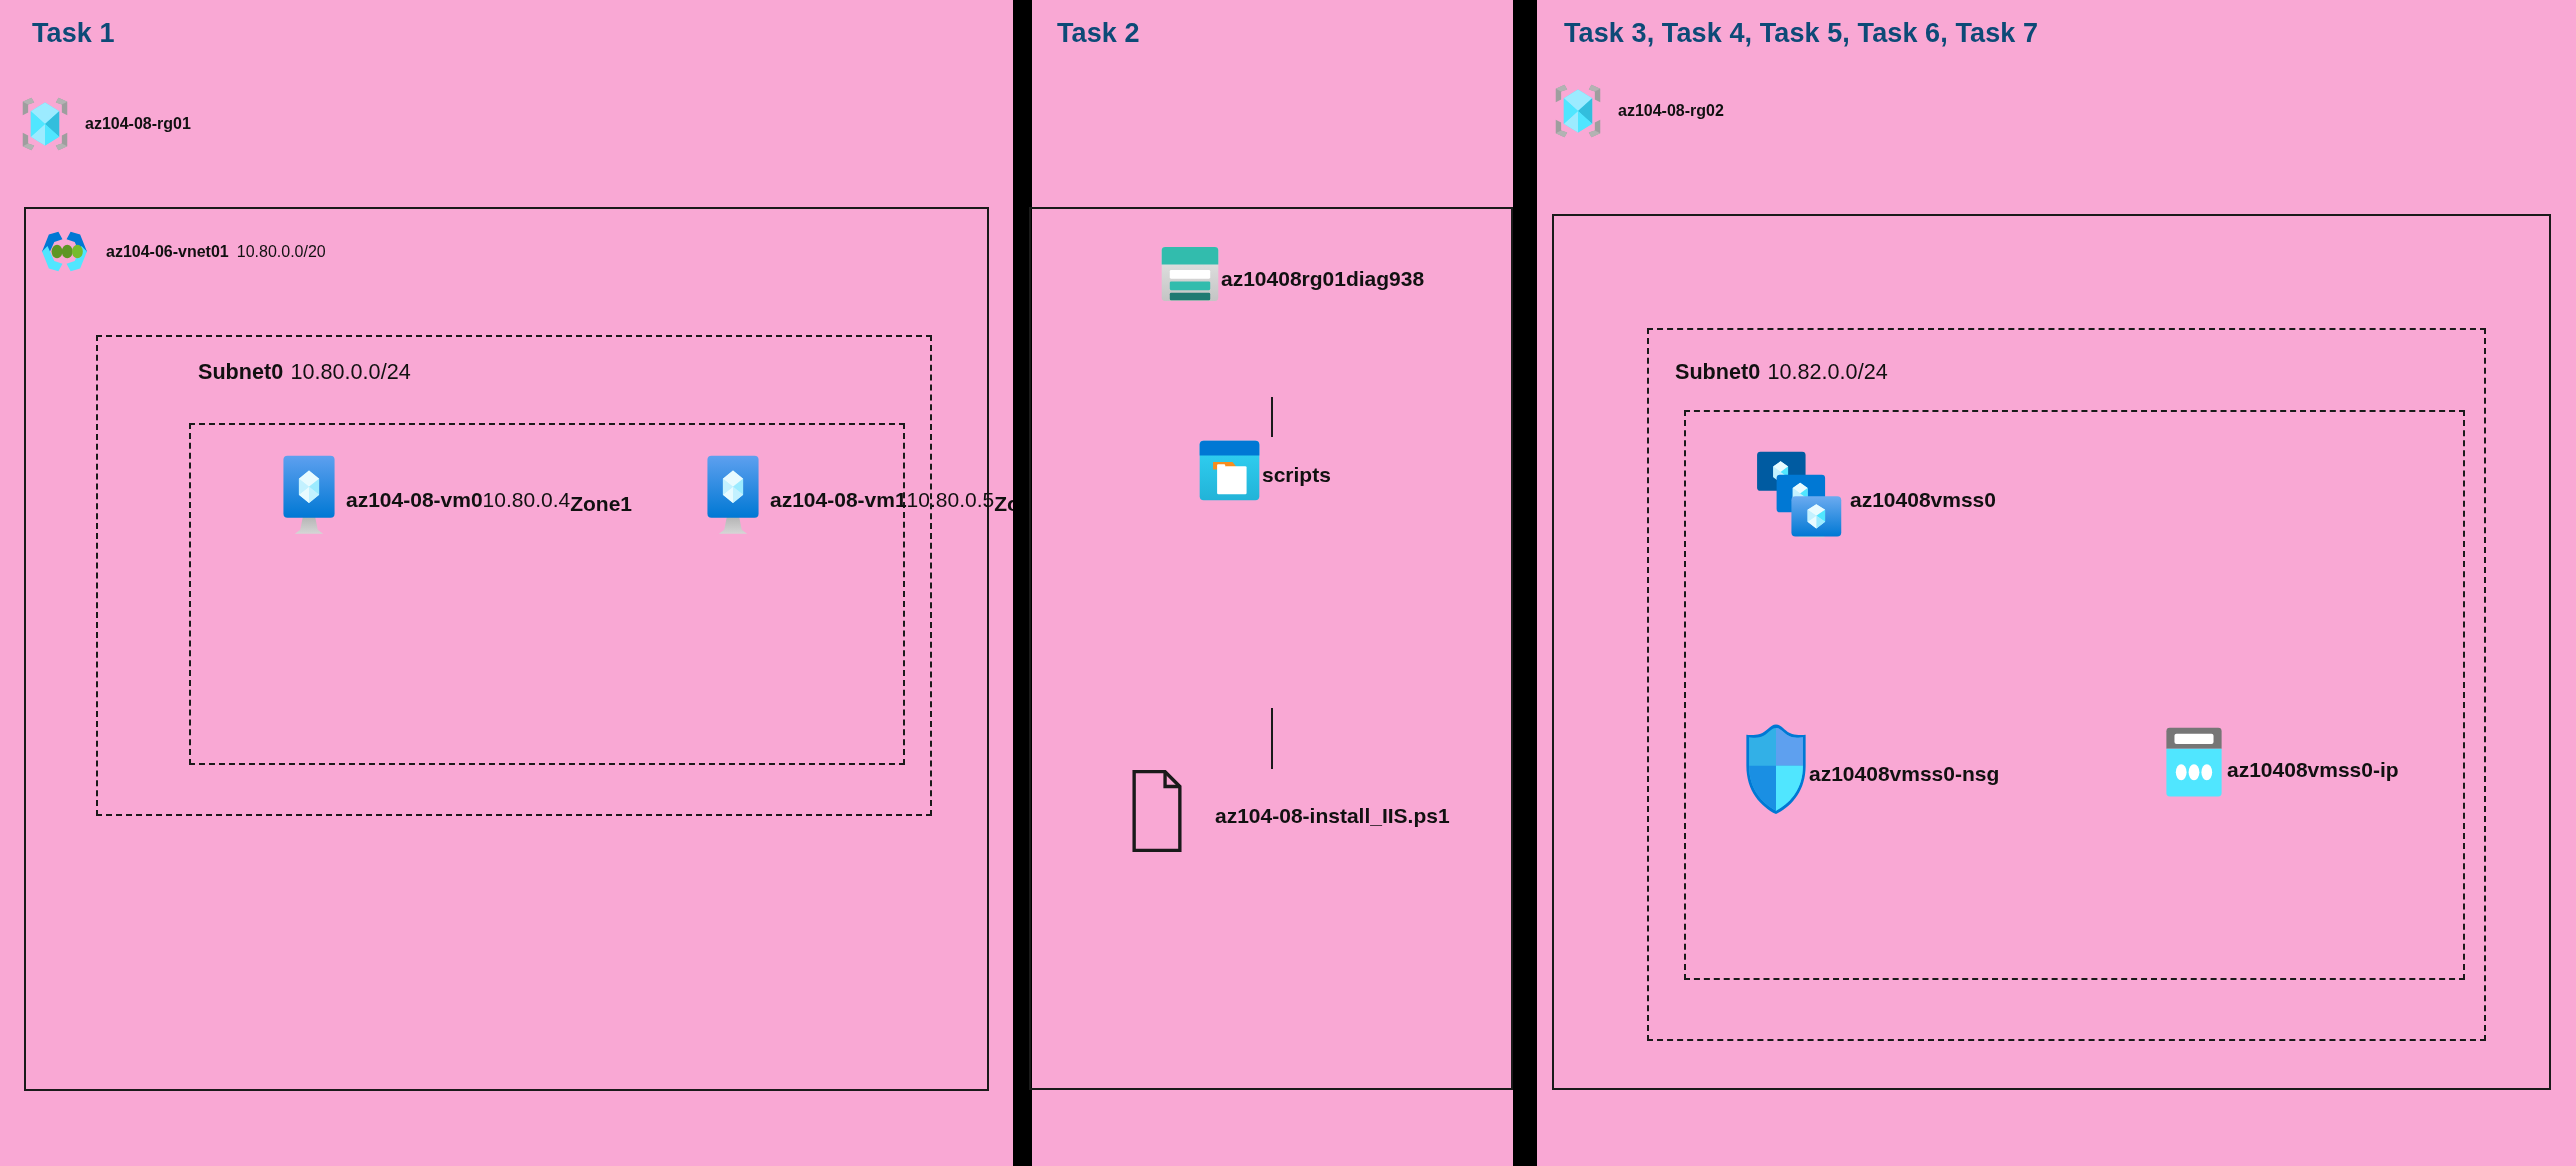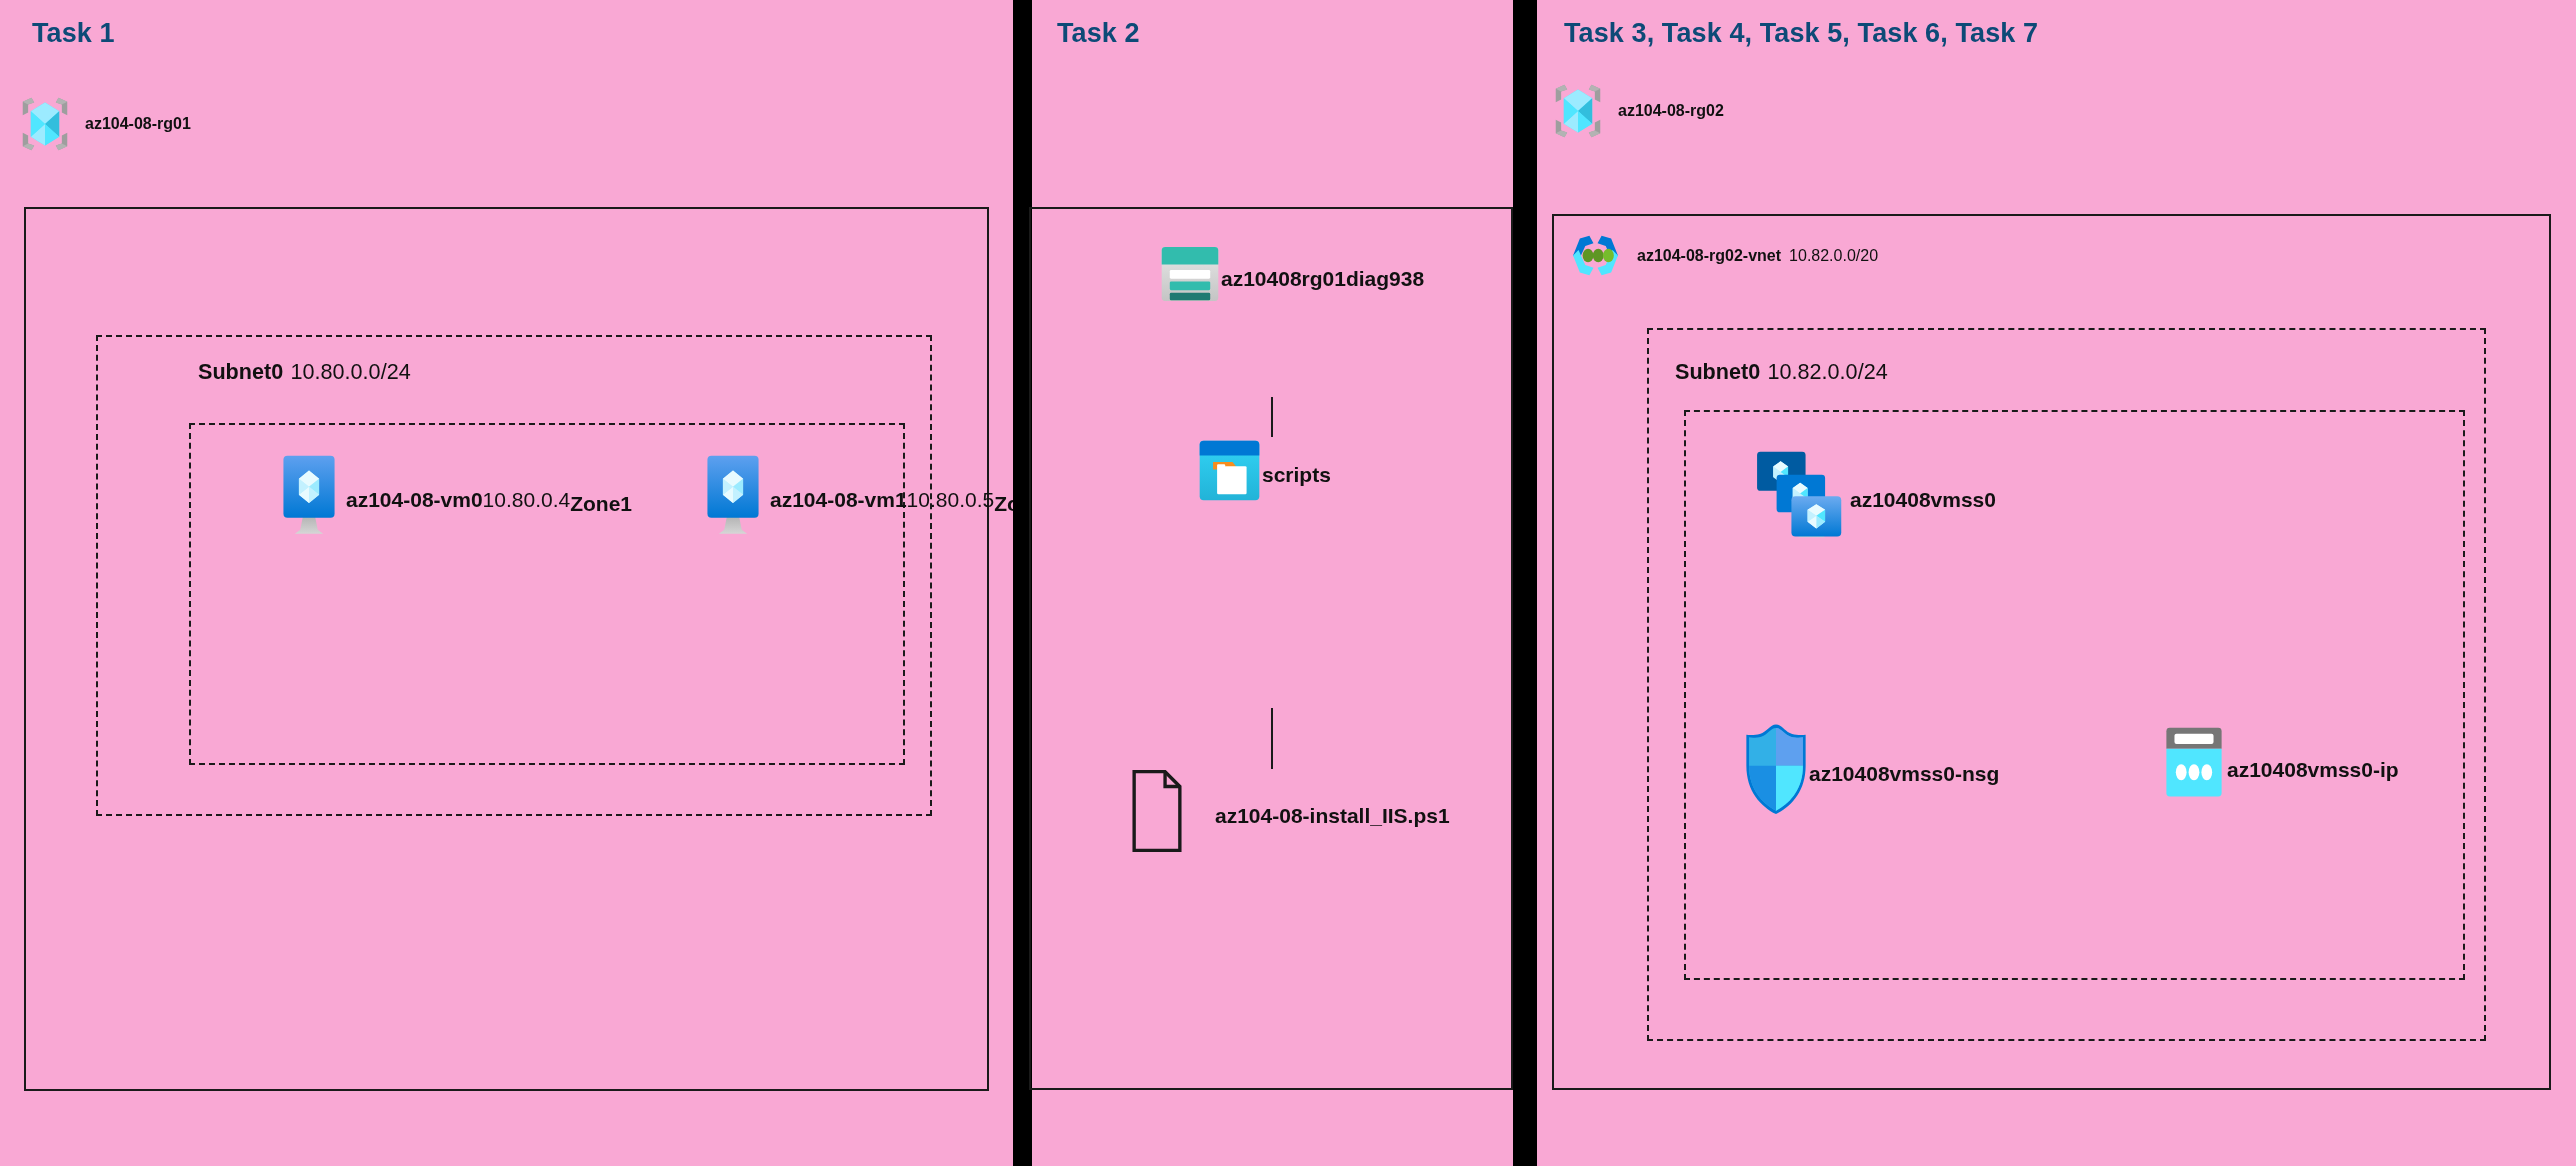--- a/index.html
+++ b/index.html
@@ -157,20 +157,36 @@
           <path d="M37 43 L16 62 L16 24 Z" fill="#50e6ff"></path>
         </svg>
       </span>
       <span class="hdr-text">
         <span class="nm">az104-08-rg01</span>
       </span>
     </div>
 
     <div class="solid-box" style="left:24px; top:207px; width:965px; height:884px;"></div>
 
+    <div class="hdr" style="left:38px; top:225px;">
+      <span>
+        <svg width="53" height="53" viewBox="0 0 78 78">
+          <path d="M30 10 L16 14 L6 39 L14 47 L24 25 L36 21 Z" fill="#0078d4"></path>
+          <path d="M6 39 L16 64 L30 68 L36 57 L24 53 L14 31 Z" fill="#50e6ff"></path>
+          <path d="M48 10 L62 14 L72 39 L64 47 L54 25 L42 21 Z" fill="#0078d4"></path>
+          <path d="M72 39 L62 64 L48 68 L42 57 L54 53 L64 31 Z" fill="#50e6ff"></path>
+          <ellipse cx="28" cy="39" rx="8" ry="10" fill="#5e9624"></ellipse>
+          <ellipse cx="43" cy="39" rx="8" ry="10" fill="#5e9624"></ellipse>
+          <ellipse cx="58" cy="39" rx="8" ry="10" fill="#76bc2d"></ellipse>
+        </svg>
+      </span>
+      <span class="hdr-text">
+        <span class="nm">az104-06-vnet01</span><span class="cidr">10.80.0.0/20</span>
+      </span>
+    </div>
 
     <div class="dashed-box" style="left:96px; top:335px; width:836px; height:481px;"></div>
 
     <div class="subnet-label" style="left:198px; top:359px;">
       <span class="nm">Subnet0</span><span class="cidr">10.80.0.0/24</span>
     </div>
 
     <div class="dashed-box" style="left:189px; top:423px; width:716px; height:342px;"></div>
 
     <div class="node" style="left:272px; top:453px; width:162px;">
@@ -318,36 +334,20 @@
           <path d="M37 43 L16 62 L16 24 Z" fill="#50e6ff"></path>
         </svg>
       </span>
       <span class="hdr-text">
         <span class="nm">az104-08-rg02</span>
       </span>
     </div>
 
     <div class="solid-box" style="left:15px; top:214px; width:999px; height:876px;"></div>
 
-    <div class="hdr" style="left:32px; top:229px;">
-      <span>
-        <svg width="53" height="53" viewBox="0 0 78 78">
-          <path d="M30 10 L16 14 L6 39 L14 47 L24 25 L36 21 Z" fill="#0078d4"></path>
-          <path d="M6 39 L16 64 L30 68 L36 57 L24 53 L14 31 Z" fill="#50e6ff"></path>
-          <path d="M48 10 L62 14 L72 39 L64 47 L54 25 L42 21 Z" fill="#0078d4"></path>
-          <path d="M72 39 L62 64 L48 68 L42 57 L54 53 L64 31 Z" fill="#50e6ff"></path>
-          <ellipse cx="28" cy="39" rx="8" ry="10" fill="#5e9624"></ellipse>
-          <ellipse cx="43" cy="39" rx="8" ry="10" fill="#5e9624"></ellipse>
-          <ellipse cx="58" cy="39" rx="8" ry="10" fill="#76bc2d"></ellipse>
-        </svg>
-      </span>
-      <span class="hdr-text">
-        <span class="nm">az104-08-rg02-vnet</span><span class="cidr">10.82.0.0/20</span>
-      </span>
-    </div>
 
     <div class="dashed-box" style="left:110px; top:328px; width:839px; height:713px;"></div>
 
     <div class="subnet-label" style="left:138px; top:359px;">
       <span class="nm">Subnet0</span><span class="cidr">10.82.0.0/24</span>
     </div>
 
     <div class="dashed-box" style="left:147px; top:410px; width:781px; height:570px;"></div>
 
     <div class="node" style="left:212px; top:445px; width:229px;">

